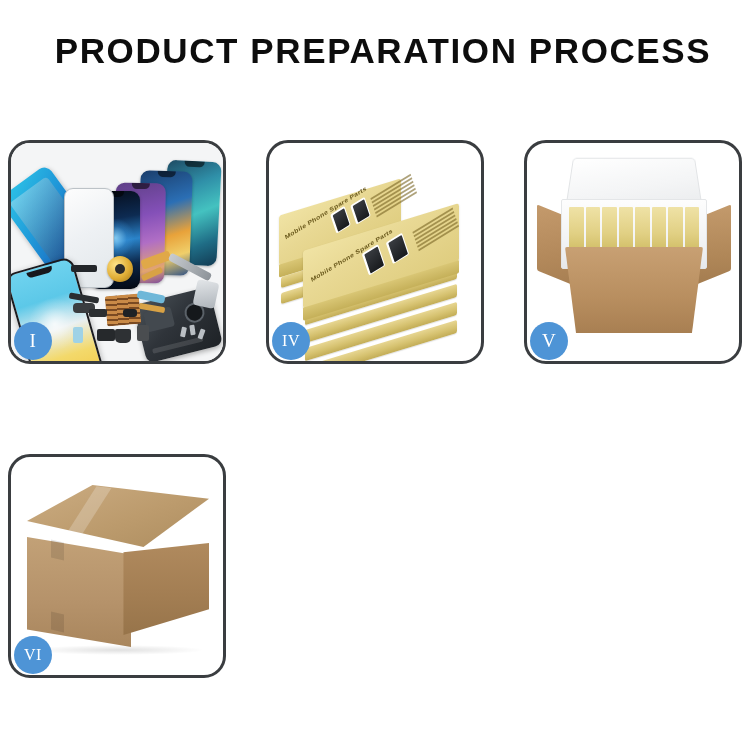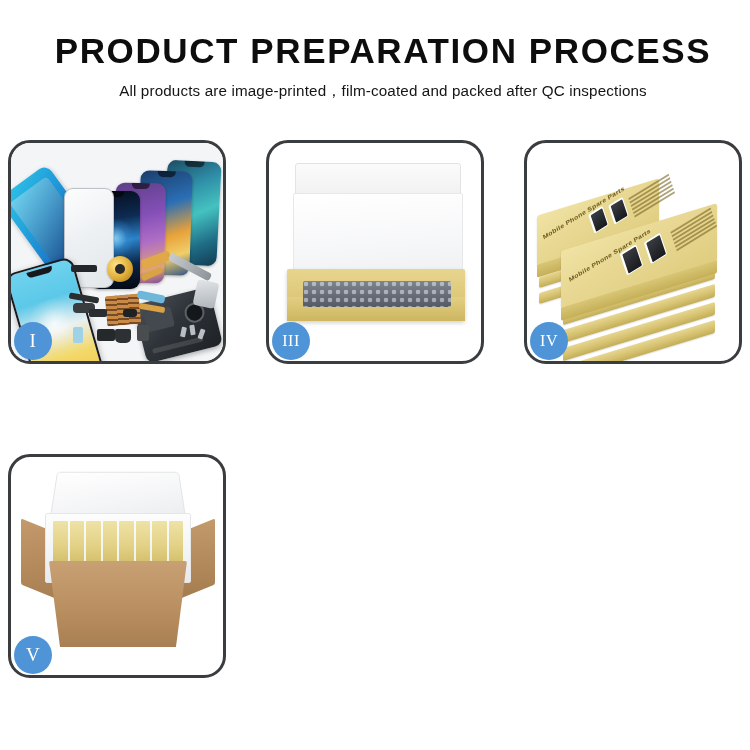--- a/index.html
+++ b/index.html
@@ -445,21 +445,20 @@
     background: radial-gradient(ellipse at center, rgba(0,0,0,.12), rgba(0,0,0,0) 70%);
   }
 </style>
 </head>
 <body>
 
 <div id="page">
 
   <div class="header">
     <div class="title">PRODUCT PREPARATION PROCESS</div>
-    <div class="subtitle">All products are image-printed，film-coated and packed after QC inspections</div>
   </div>
 
   <div class="grid">
 
     <div class="panel tinted">
       <div class="panel-inner">
         <div class="scene">
           <div class="blue-lcd"></div>
           <div class="fan">
             <div class="fphone fp1"></div>
@@ -495,35 +494,20 @@
               <i></i>
               <i></i>
               <i></i>
             </div>
         </div>
       </div>
       <div class="badge">I</div>
     </div>
 
 
-    <div class="panel">
-      <div class="panel-inner">
-        <div class="scene">
-          <div class="mailer">
-            <div class="m-lidback"></div>
-            <div class="m-foamwall"></div>
-            <div class="m-tray">
-              <div class="m-trayface"></div>
-            </div>
-            <div class="m-contents"></div>
-          </div>
-        </div>
-      </div>
-      <div class="badge wide">III</div>
-    </div>
 
     <div class="panel">
       <div class="panel-inner">
         <div class="scene">
           <div class="stack">
 
             <div class="layer" style="left:4px; top:88px; width:118px; height:11px; transform:skewY(-17deg);"></div>
             <div class="layer" style="left:4px; top:104px; width:118px; height:11px; transform:skewY(-17deg);"></div>
             <div class="layer" style="left:4px; top:120px; width:118px; height:11px; transform:skewY(-17deg);"></div>
 
@@ -596,15 +580,31 @@
                 <b></b>
                 <b></b>
             </div>
             <div class="c-body"></div>
           </div>
         </div>
       </div>
       <div class="badge">V</div>
     </div>
 
+    <div class="panel">
+      <div class="panel-inner">
+        <div class="scene">
+          <div class="bigbox">
+            <div class="bb-top"></div>
+            <div class="bb-tape"></div>
+            <div class="bb-front"></div>
+            <div class="bb-side"></div>
+            <div class="bb-notch1"></div>
+            <div class="bb-notch2"></div>
+            <div class="bb-shadow"></div>
+          </div>
+        </div>
+      </div>
+      <div class="badge wide">VI</div>
+    </div>
 
   </div>
 </div>
 
 </body></html>

